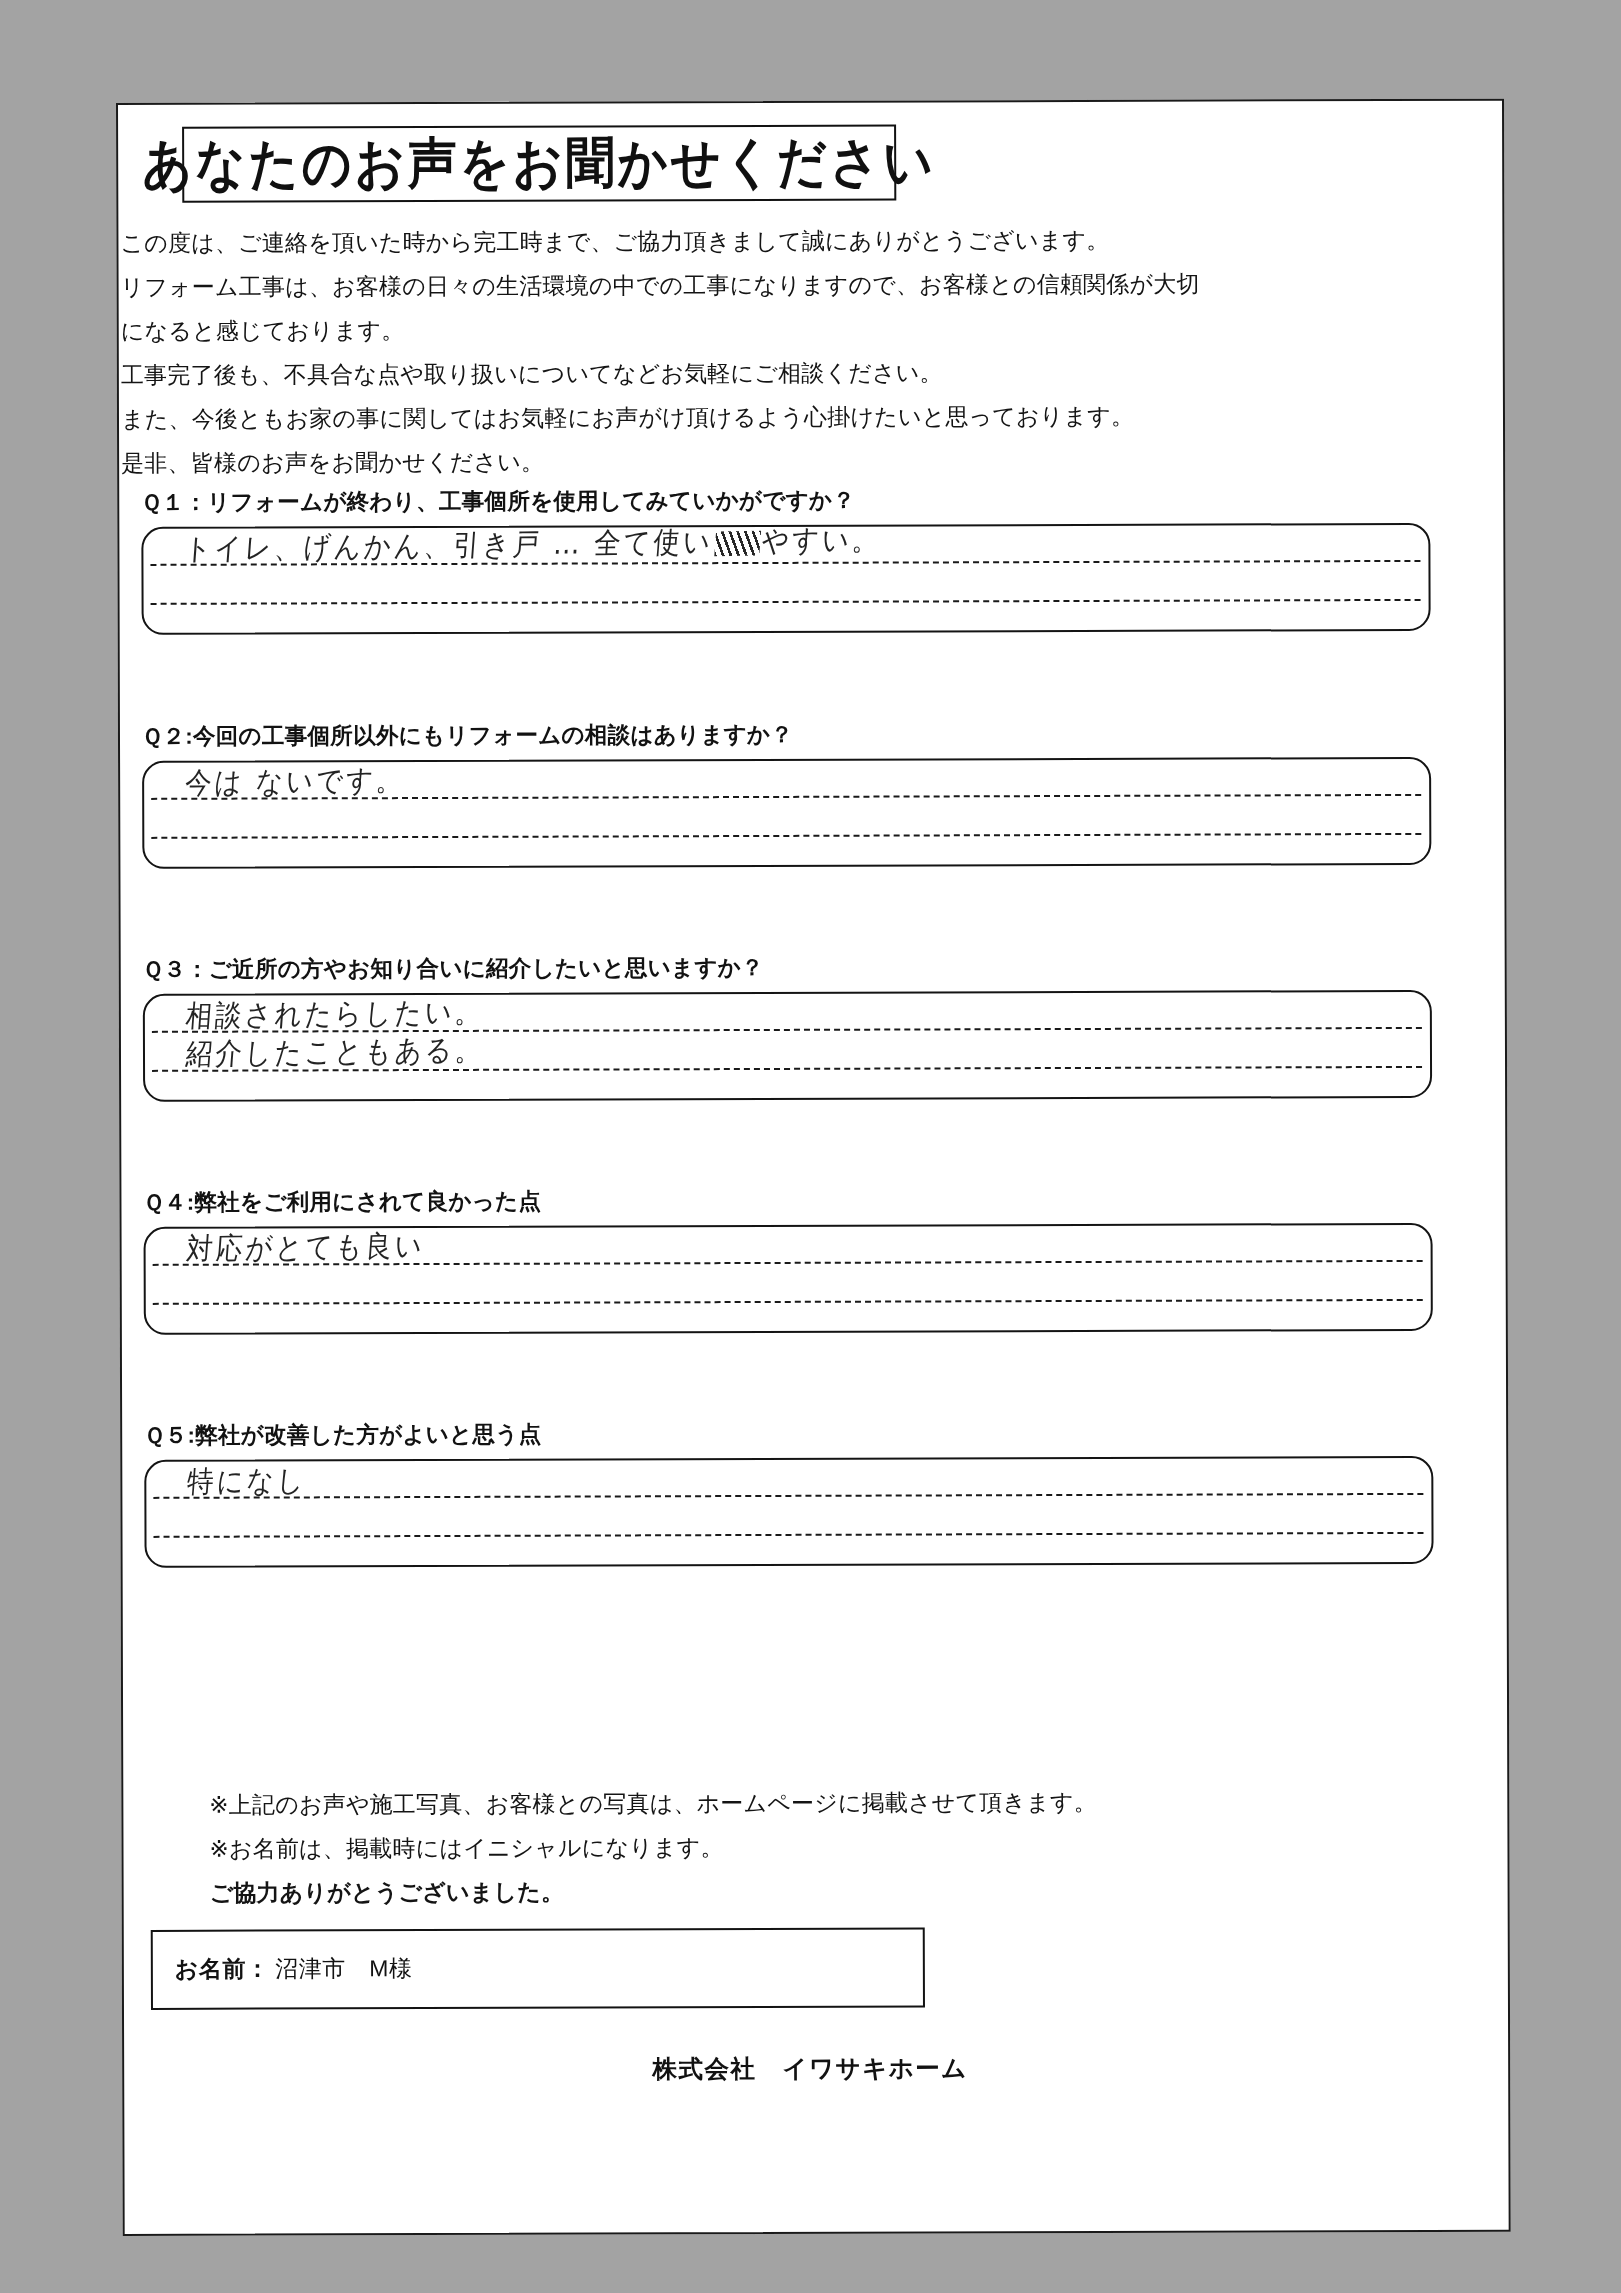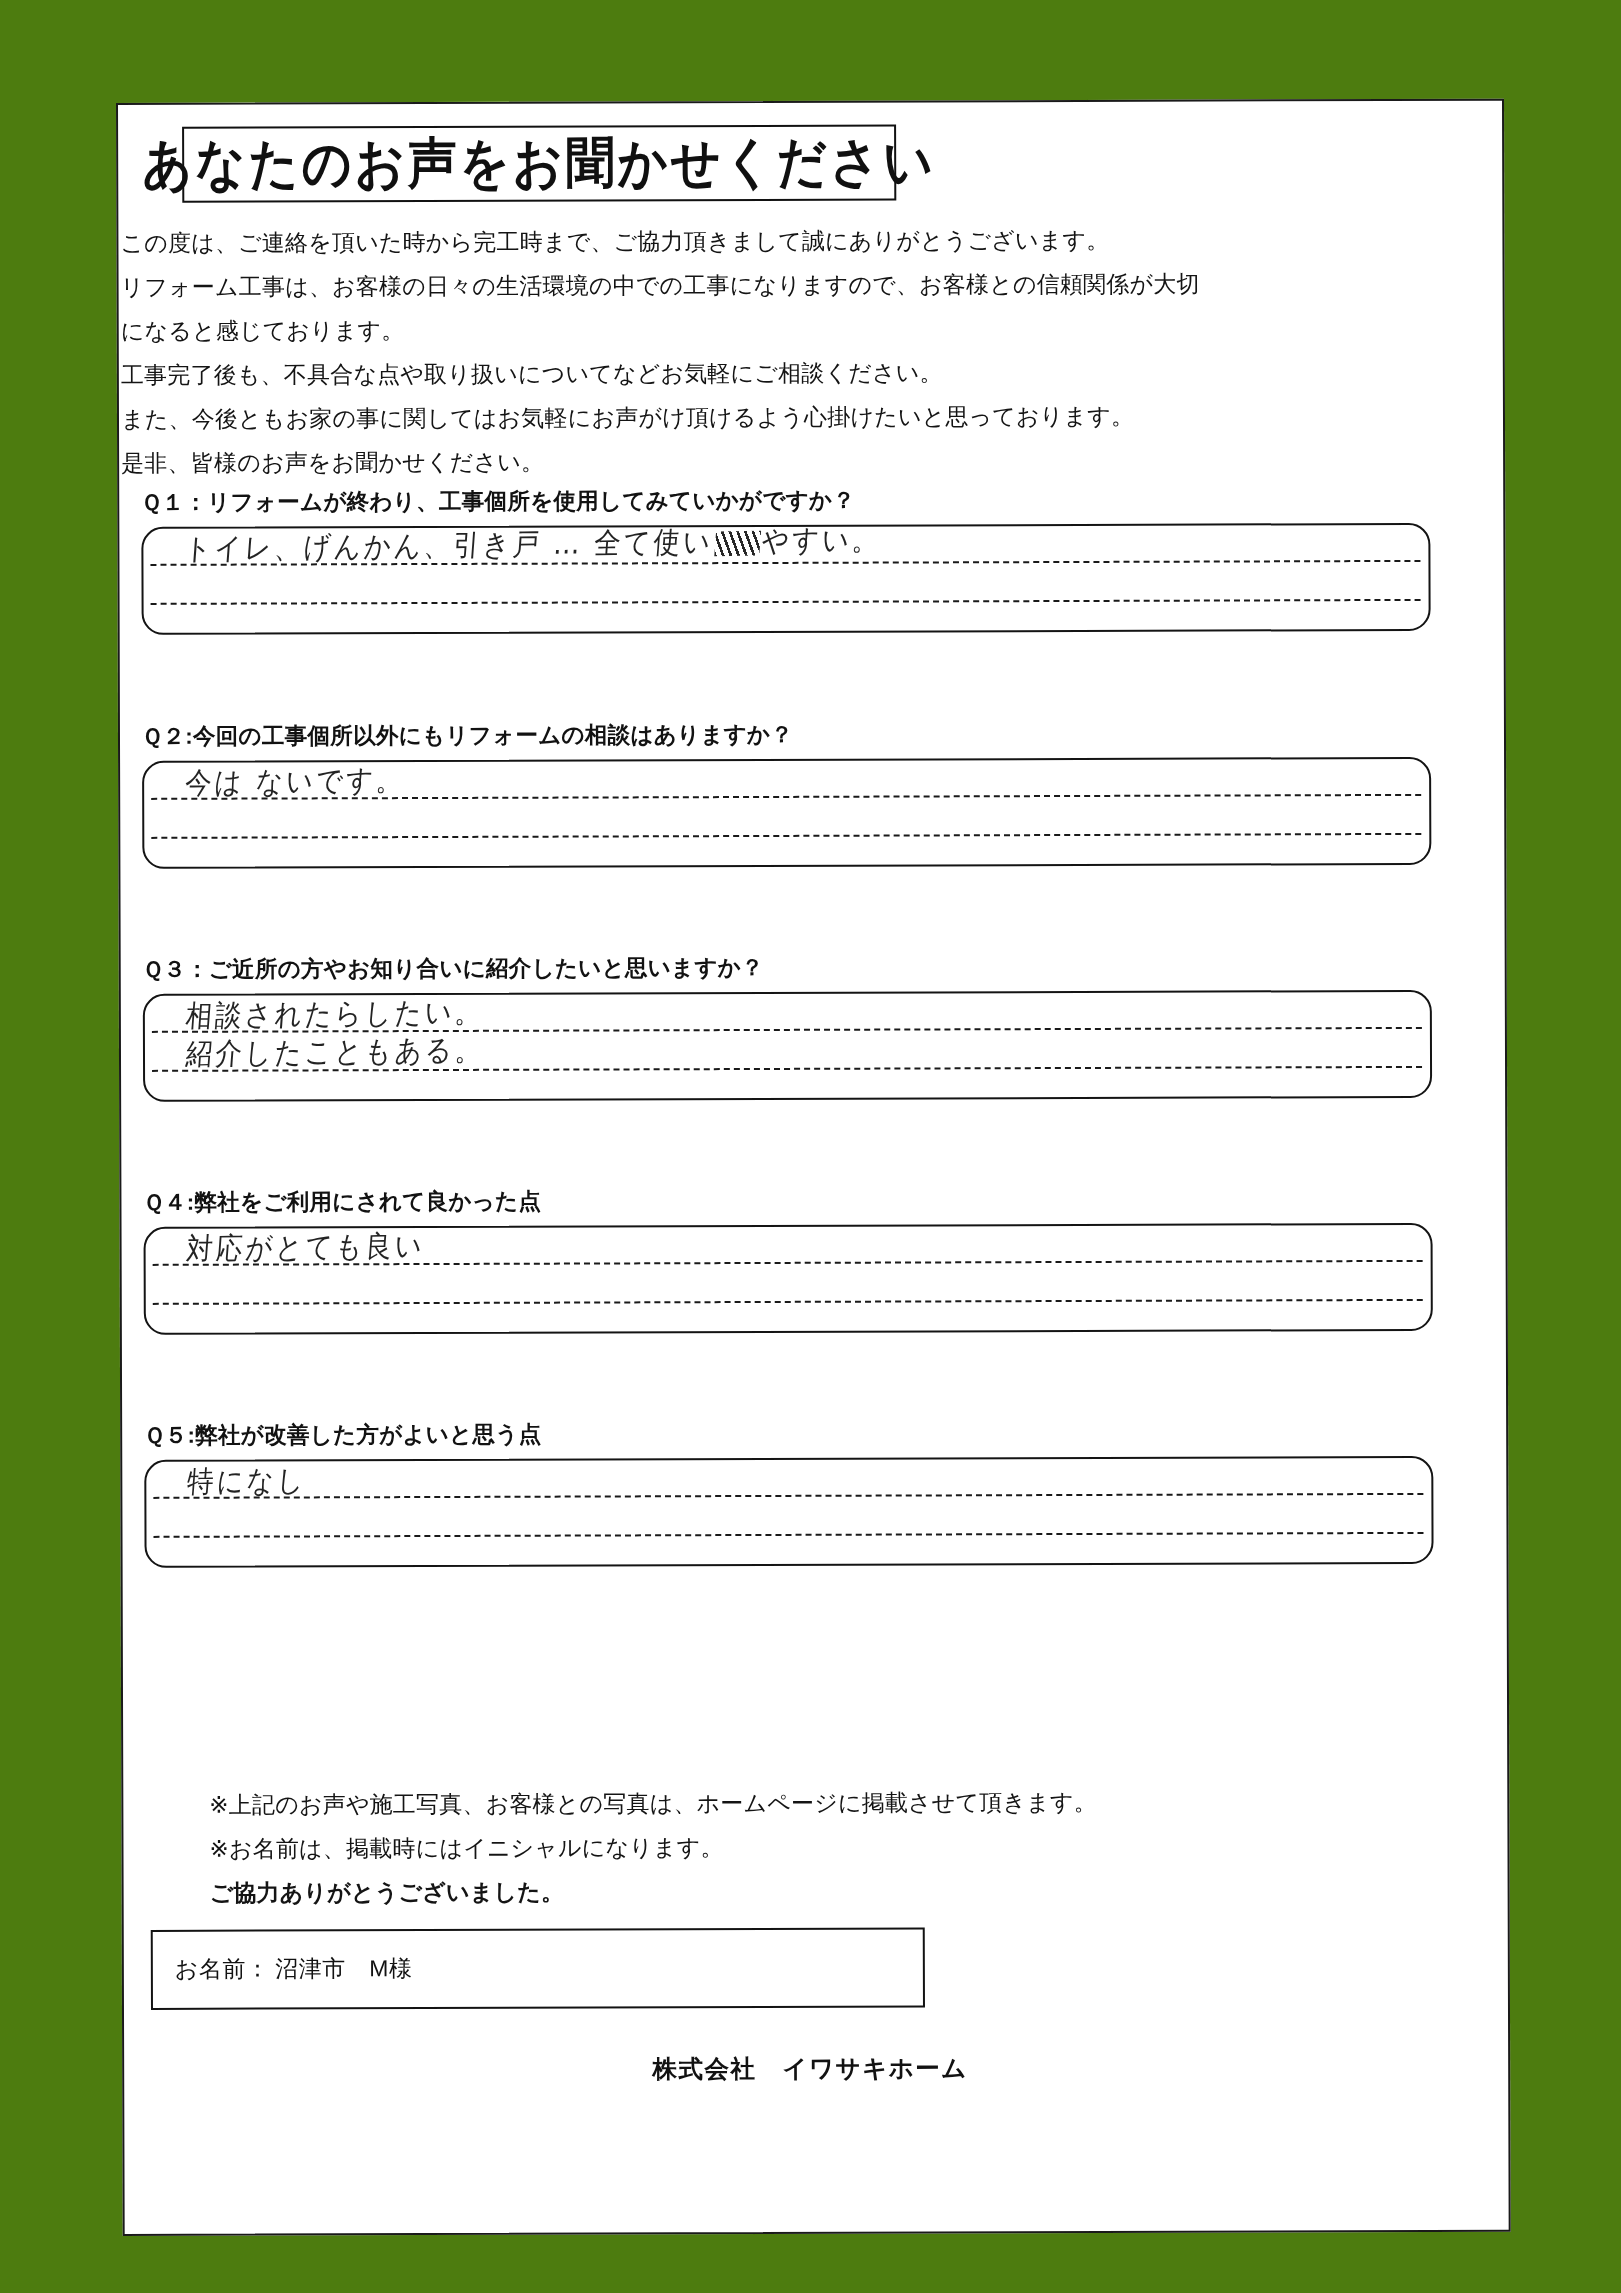--- a/index.html
+++ b/index.html
@@ -9,21 +9,21 @@
     background: #ffffff;
   }
   body {
     font-family: "Liberation Sans", "DejaVu Sans", sans-serif;
     color: #111111;
   }
   #page {
     position: relative;
     width: 1621px;
     height: 2294px;
-    background: #4d7c0f;
+    background: #a3a3a3;
     overflow: hidden;
   }
   
   #sheet {
     position: absolute;
     left: 116px;
     top: 103px;
     width: 1388px;
     height: 2133px;
     border: 2.9px solid #1a1a1a;
@@ -168,21 +168,21 @@
   }
   .name-row {
     position: absolute;
     left: 21.6px;
     top: 21.6px;
     font-size: 23px;
     white-space: nowrap;
     color: #121212;
     letter-spacing: 0.5px;
   }
-  .name-label { font-weight: 400; }
+  .name-label { font-weight: 700; }
   .name-value { margin-left: 5.9px; margin-top: 16px; }
 
   
   .company {
     position: absolute;
     left: 0;
     top: 1949px;
     width: 1372px;
     text-align: center;
     font-size: 24.5px;

